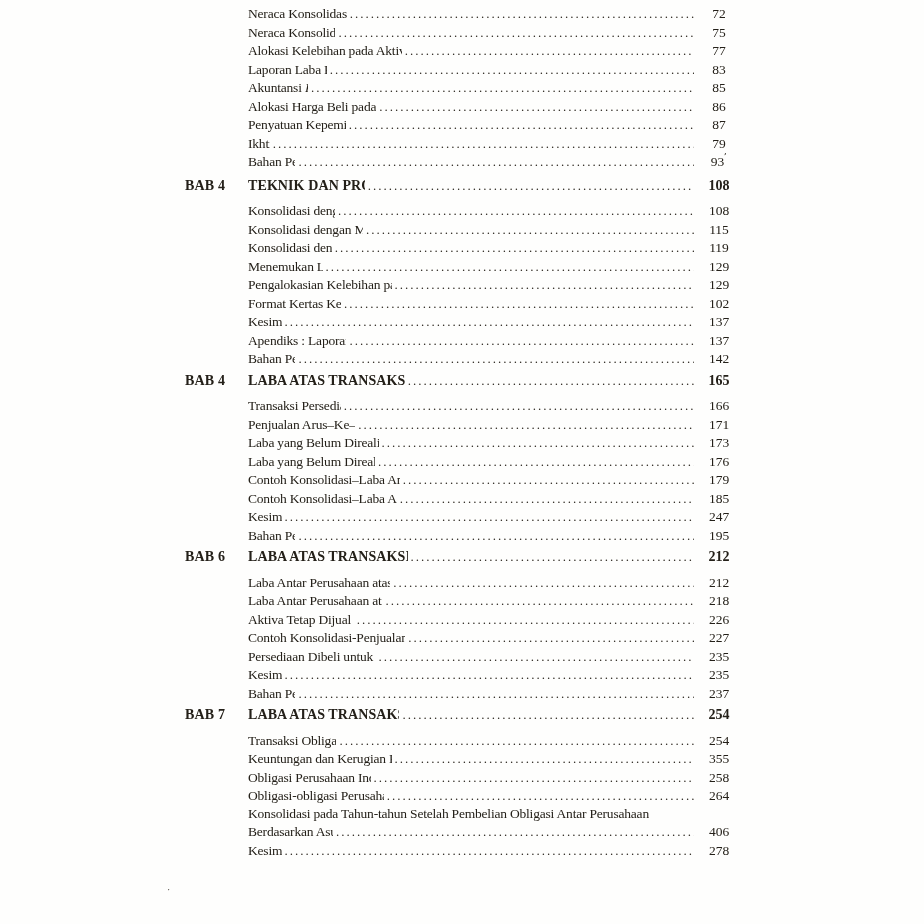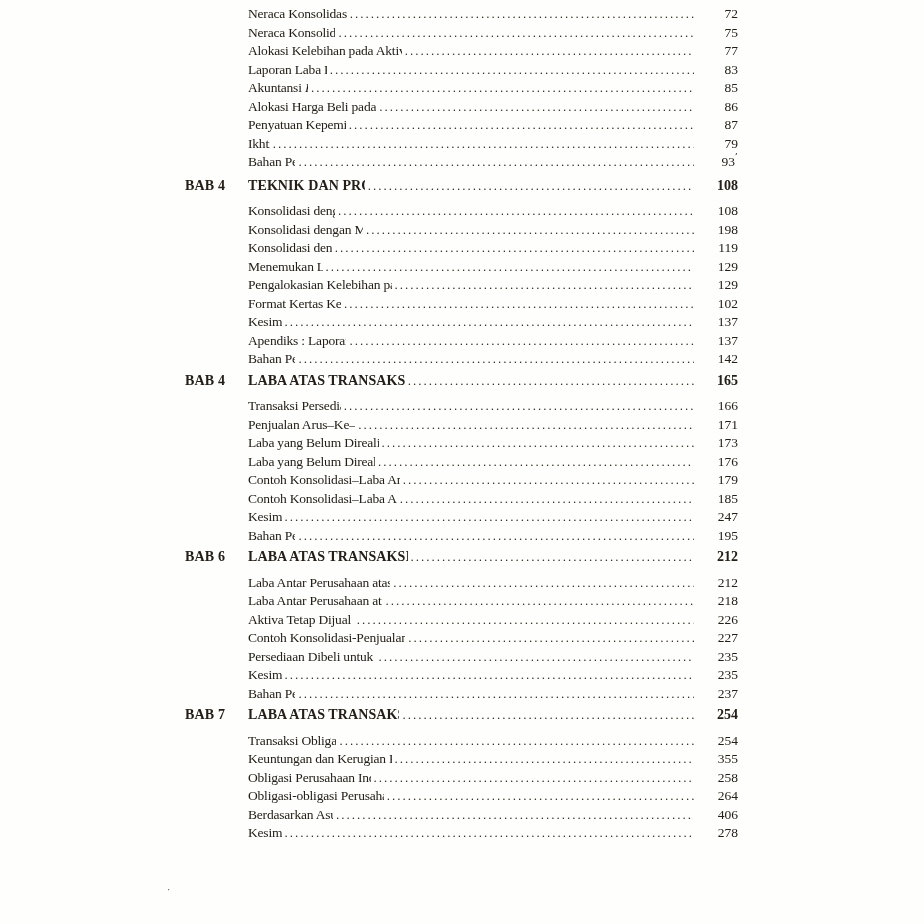--- a/index.html
+++ b/index.html
@@ -58,21 +58,21 @@
   }
   .dots::after {
     content: "...................................................................................................................................................";
     font-size: 13px;
     font-weight: normal;
     letter-spacing: 2px;
   }
   .pnum {
     width: 38px;
     flex-shrink: 0;
-    text-align: right;
+    text-align: center;
     font-size: 13.5px;
   }
   .chapter-row .pnum { font-weight: bold; font-size: 14px; }
   .it { font-style: italic; }
   .pmark {
     display: inline-block;
     font-size: 9px;
     position: relative;
     top: -7px;
     left: -1px;
@@ -146,21 +146,21 @@
       </div>
       <div class="entries">
         <div class="entry-row">
           <span class="label">Konsolidasi dengan Metode Ekuitas</span>
           <span class="dots"></span>
           <span class="pnum">108</span>
         </div>
         <div class="entry-row">
           <span class="label">Konsolidasi dengan Metode Ekuitas Tidak Lengkap</span>
           <span class="dots"></span>
-          <span class="pnum">198</span>
+          <span class="pnum">115</span>
         </div>
         <div class="entry-row">
           <span class="label">Konsolidasi dengan Metode Biaya</span>
           <span class="dots"></span>
           <span class="pnum">119</span>
         </div>
         <div class="entry-row">
           <span class="label">Menemukan Letak Kesalahan</span>
           <span class="dots"></span>
           <span class="pnum">129</span>
@@ -303,20 +303,23 @@
           <span class="label">Obligasi Perusahaan Induk Dibeli oleh Perusahaan Anak</span>
           <span class="dots"></span>
           <span class="pnum">258</span>
         </div>
         <div class="entry-row">
           <span class="label">Obligasi-obligasi Perusahaan Anak Dibeli oleh Perusahaan Induk</span>
           <span class="dots"></span>
           <span class="pnum">264</span>
         </div>
         <div class="entry-row">
+          <span class="label">Konsolidasi pada Tahun-tahun Setelah Pembelian Obligasi Antar Perusahaan</span>
+        </div>
+        <div class="entry-row">
           <span class="label">Berdasarkan Asumsi yang Berbeda</span>
           <span class="dots"></span>
           <span class="pnum">406</span>
         </div>
         <div class="entry-row">
           <span class="label">Kesimpulan</span>
           <span class="dots"></span>
           <span class="pnum">278</span>
         </div>
       </div>

